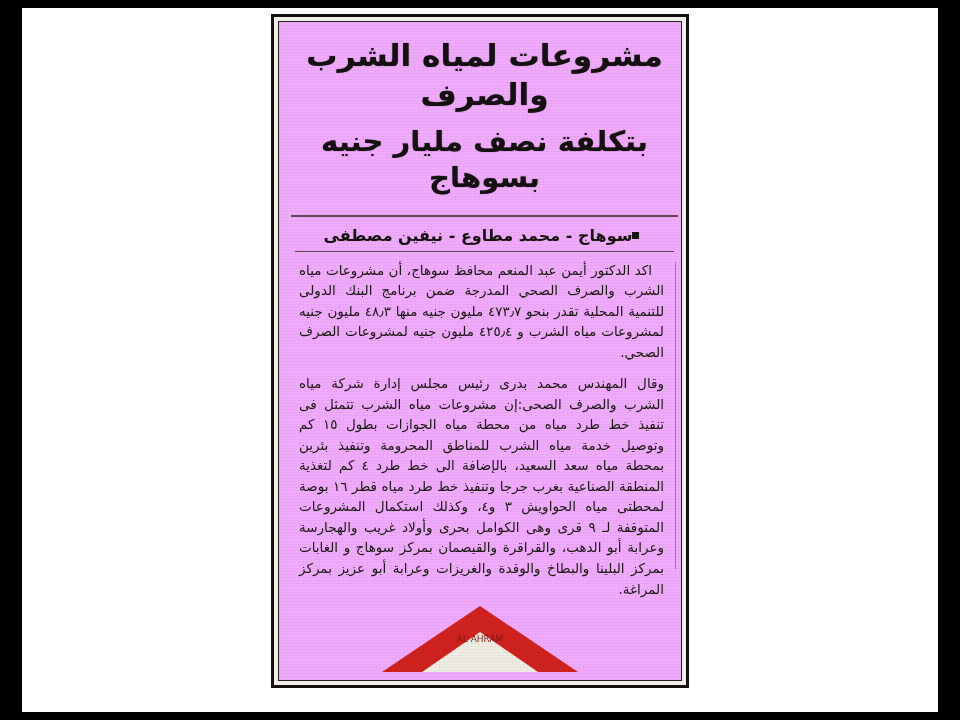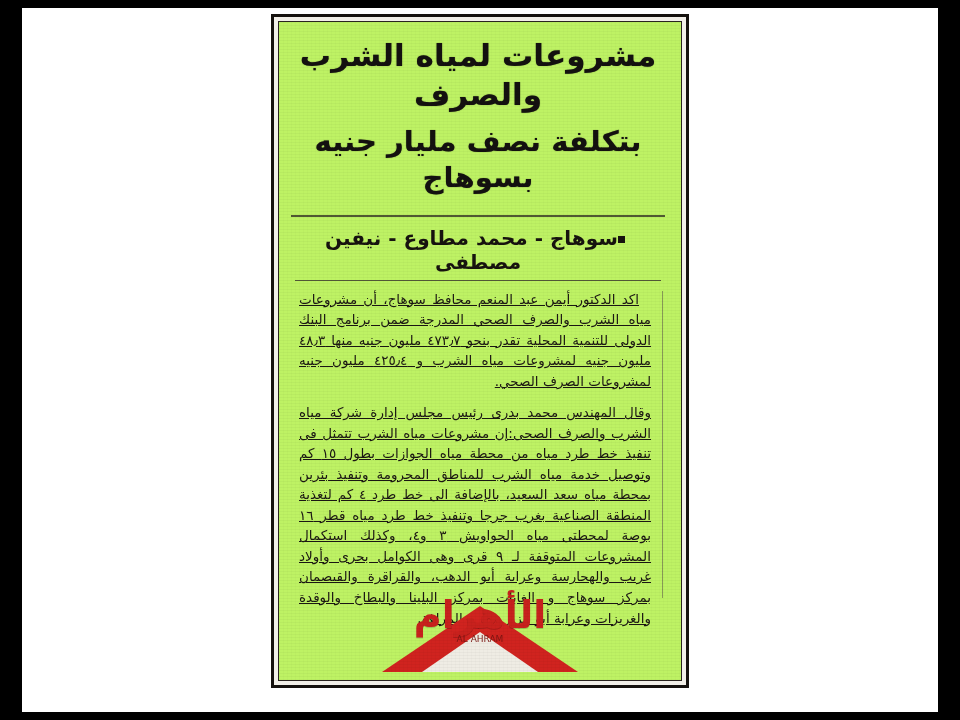--- a/index.html
+++ b/index.html
@@ -41,24 +41,24 @@
     box-sizing: border-box;
     overflow: hidden;
   }
 
   .clip-inner {
     position: absolute;
     left: 4px;
     top: 4px;
     right: 4px;
     bottom: 4px;
-    background: #bef264;
+    background: #f0abfc;
     border: 1px solid #2a2420;
     box-sizing: border-box;
-    padding: 8px 14px 0 10px;
+    padding: 8px 1px 0 10px;
     overflow: hidden;
   }
 
   
   .grain {
     position: absolute;
     inset: 0;
     pointer-events: none;
     background:
       repeating-linear-gradient(0deg, rgba(0,0,0,0.035) 0px, rgba(0,0,0,0.035) 1px, rgba(255,255,255,0) 1px, rgba(255,255,255,0) 3px),
@@ -93,21 +93,21 @@
   .headline-rule {
     height: 2px;
     background: #2b2622;
     margin: 16px 2px 0 2px;
     opacity: 0.75;
   }
 
   
   .byline {
     text-align: center;
-    font-size: 20px;
+    font-size: 16px;
     font-weight: bold;
     color: #17130f;
     margin: 9px 0 6px 0;
     letter-spacing: -0.2px;
   }
   .byline .bullet {
     display: inline-block;
     width: 7px;
     height: 7px;
     background: #17130f;
@@ -139,21 +139,20 @@
     opacity: 0.55;
   }
 
   .para {
     font-size: 13.5px;
     line-height: 1.52;
     color: #1b1713;
     text-align: justify;
     margin: 0 0 11px 0;
     letter-spacing: -0.1px;
-    text-decoration: underline;
   }
   .para.first {
     text-indent: 12px;
   }
 
   
   .logo-wrap {
     position: absolute;
     left: 0;
     right: 0;
@@ -236,21 +235,20 @@
 
         <div class="body-area">
           <p class="para first">اكد الدكتور أيمن عبد المنعم محافظ سوهاج، أن مشروعات مياه الشرب والصرف الصحي المدرجة ضمن برنامج البنك الدولى للتنمية المحلية تقدر بنحو ٤٧٣٫٧ مليون جنيه منها ٤٨٫٣ مليون جنيه لمشروعات مياه الشرب و ٤٢٥٫٤ مليون جنيه لمشروعات الصرف الصحي.</p>
           <p class="para">وقال المهندس محمد بدرى رئيس مجلس إدارة شركة مياه الشرب والصرف الصحى:إن مشروعات مياه الشرب تتمثل فى تنفيذ خط طرد مياه من محطة مياه الجوازات بطول ١٥ كم وتوصيل خدمة مياه الشرب للمناطق المحرومة وتنفيذ بئرين بمحطة مياه سعد السعيد، بالإضافة الى خط طرد ٤ كم لتغذية المنطقة الصناعية بغرب جرجا وتنفيذ خط طرد مياه قطر ١٦ بوصة لمحطتى مياه الحواويش ٣ و٤، وكذلك استكمال المشروعات المتوقفة لـ ٩ قرى وهى الكوامل بحرى وأولاد غريب والهجارسة وعرابة أبو الدهب، والقراقرة والقيصمان بمركز سوهاج و الغابات بمركز البلينا والبطاخ والوقدة والغريزات وعرابة أبو عزيز بمركز المراغة.</p>
         </div>
 
         <div class="logo-wrap">
           <div class="logo">
             <div class="tri"></div>
             <div class="tri-inner"></div>
-            <div class="word">الأهرام</div>
             <div class="tagline">AL AHRAM</div>
           </div>
         </div>
 
         <div class="grain"></div>
       </div>
     </div>
 
   </div>
 </div>

